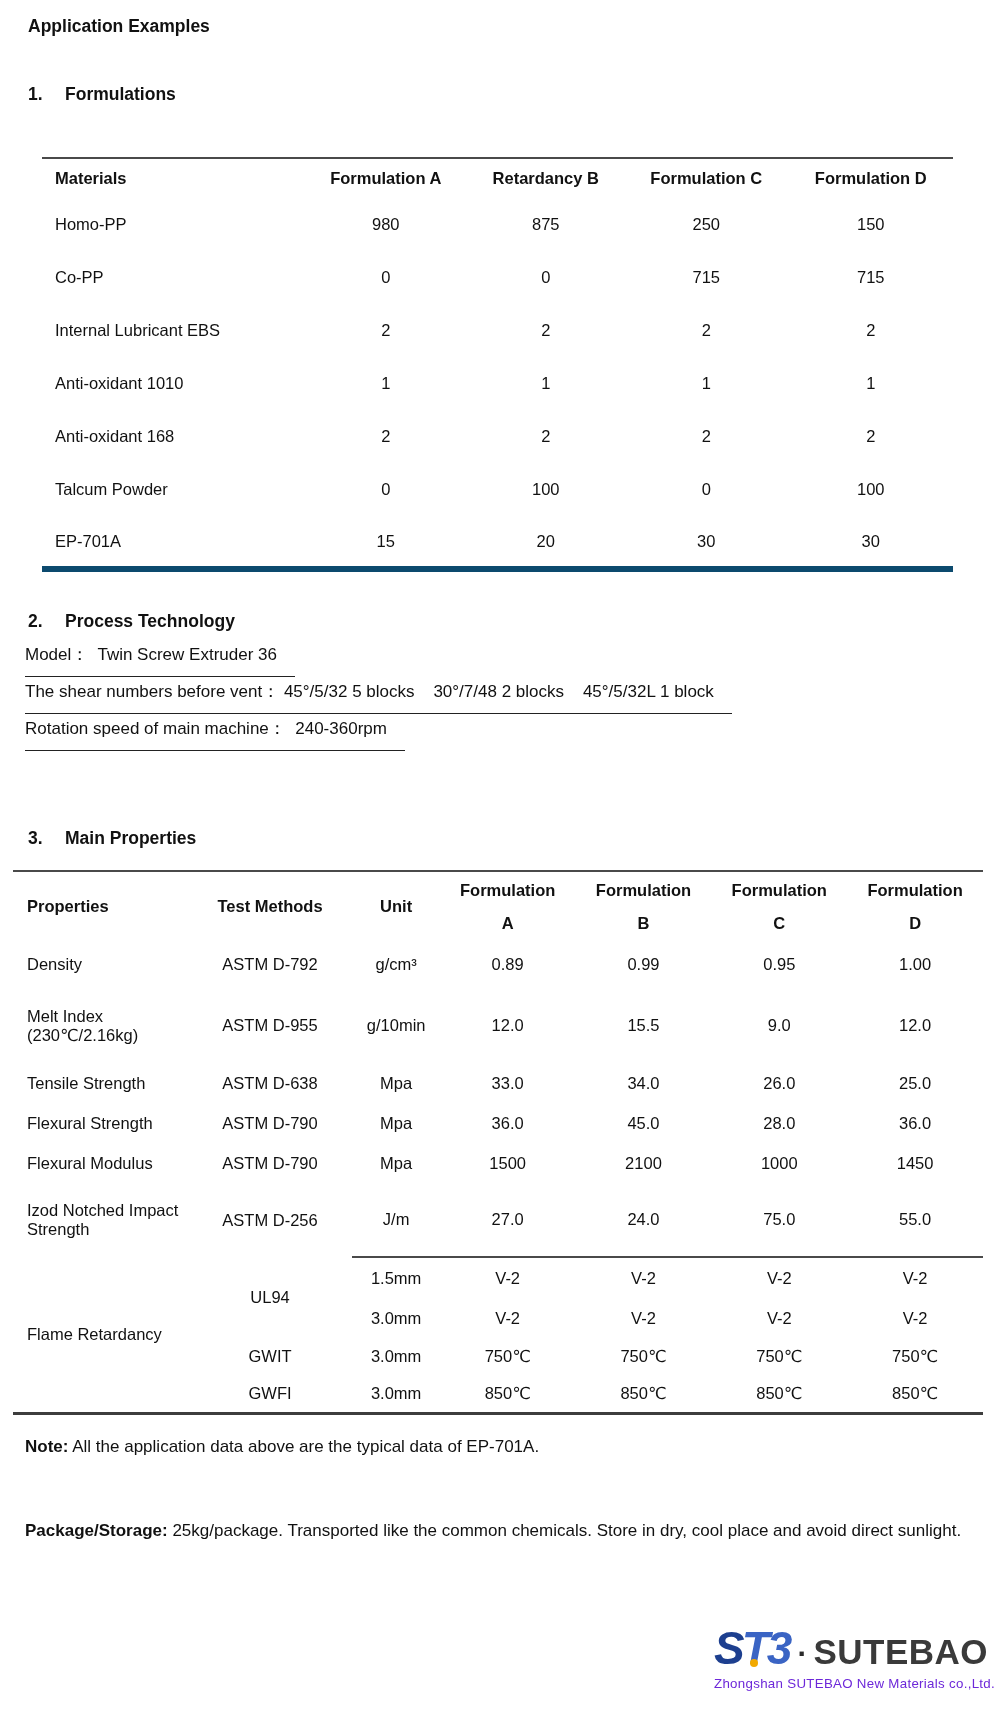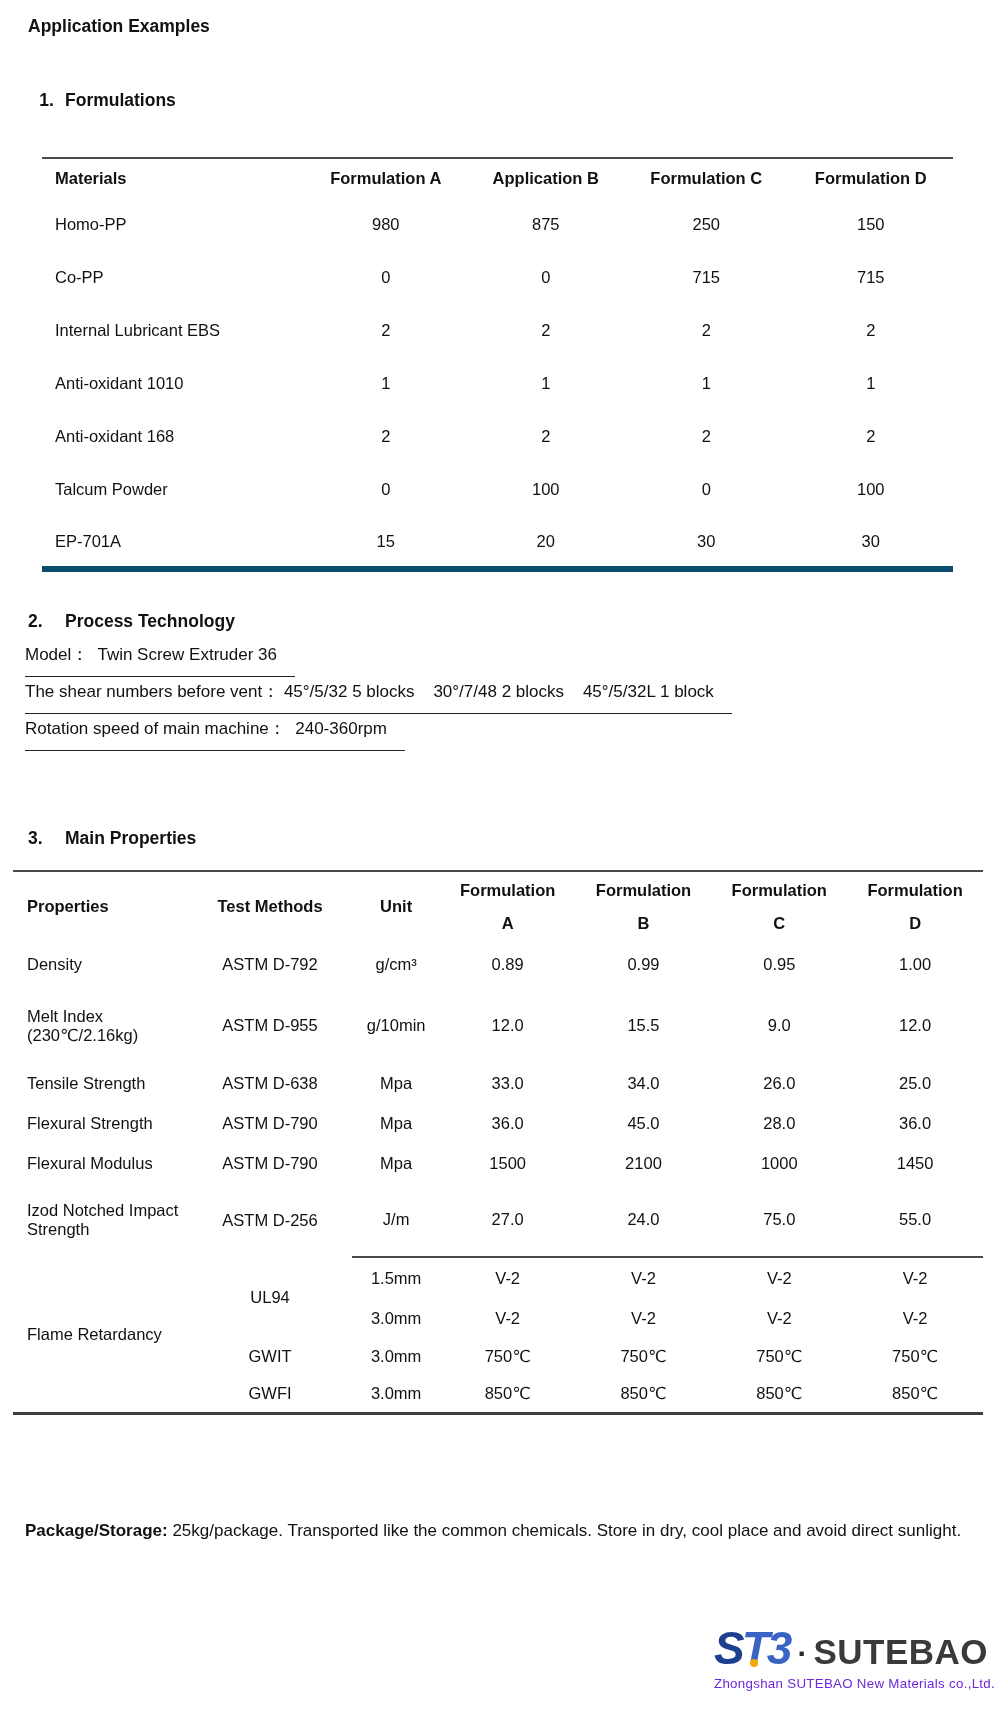--- a/index.html
+++ b/index.html
@@ -13,21 +13,21 @@
     overflow: hidden;
   }
 
   
   .doc-title {
     position: absolute; top: 16px; left: 28px;
     font-size: 17.5px; font-weight: 700;
   }
   .sec-heading { position: absolute; left: 28px; font-size: 17.5px; font-weight: 700; }
   .sec-heading .sec-num { display: inline-block; width: 37px; }
-  #h-formulations { top: 90px; text-align: center; }
+  #h-formulations { top: 84px; }
   #h-process { top: 611px; }
   #h-properties { top: 828px; }
 
   
   .t1 {
     position: absolute; top: 157px; left: 42px;
     width: 911px; border-collapse: collapse;
     font-size: 16.5px;
     border-top: 2px solid #4a4a4a;
     border-bottom: 6px solid #0c4a6e;
@@ -118,21 +118,21 @@
 
   <div class="sec-heading" id="h-formulations">
     <span class="sec-num">1.</span><span>Formulations</span>
   </div>
 
   <table class="t1">
     <thead>
       <tr>
         <th class="col-label">Materials</th>
         <th>Formulation A</th>
-        <th>Application B</th>
+        <th>Retardancy B</th>
         <th>Formulation C</th>
         <th>Formulation D</th>
       </tr>
     </thead>
     <tbody>
       <tr>
         <td class="col-label">Homo-PP</td>
         <td>980</td>
         <td>875</td>
         <td>250</td>
@@ -313,20 +313,21 @@
         <td>GWFI</td>
         <td>3.0mm</td>
         <td>850℃</td>
         <td>850℃</td>
         <td>850℃</td>
         <td>850℃</td>
       </tr>
     </tbody>
   </table>
 
+  <p class="note"><b>Note:</b><span> All the application data above are the typical data of EP-701A.</span></p>
 
   <p class="pkg"><b>Package/Storage:</b><span> 25kg/package. Transported like the common chemicals. Store in dry, cool place and avoid direct sunlight.</span></p>
 
   <div class="logo">
     <div class="logo-top">
       <span class="logo-mark">
         <span class="mk-s">S</span><span class="mk-t">T</span><span class="mk-b">3</span>
         <span class="logo-dot"></span>
       </span>
       <span class="logo-sep">·</span>

